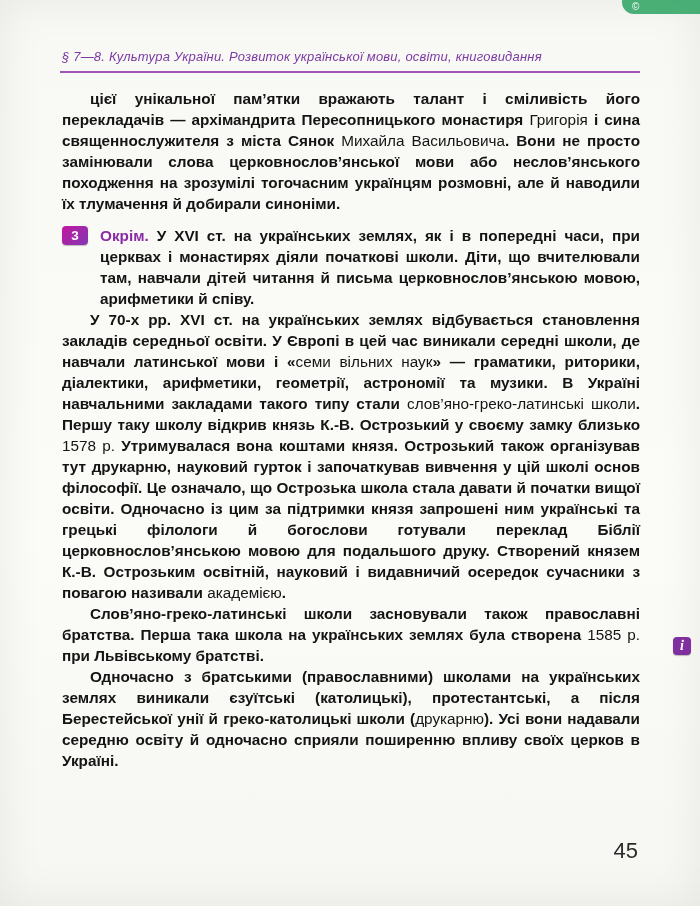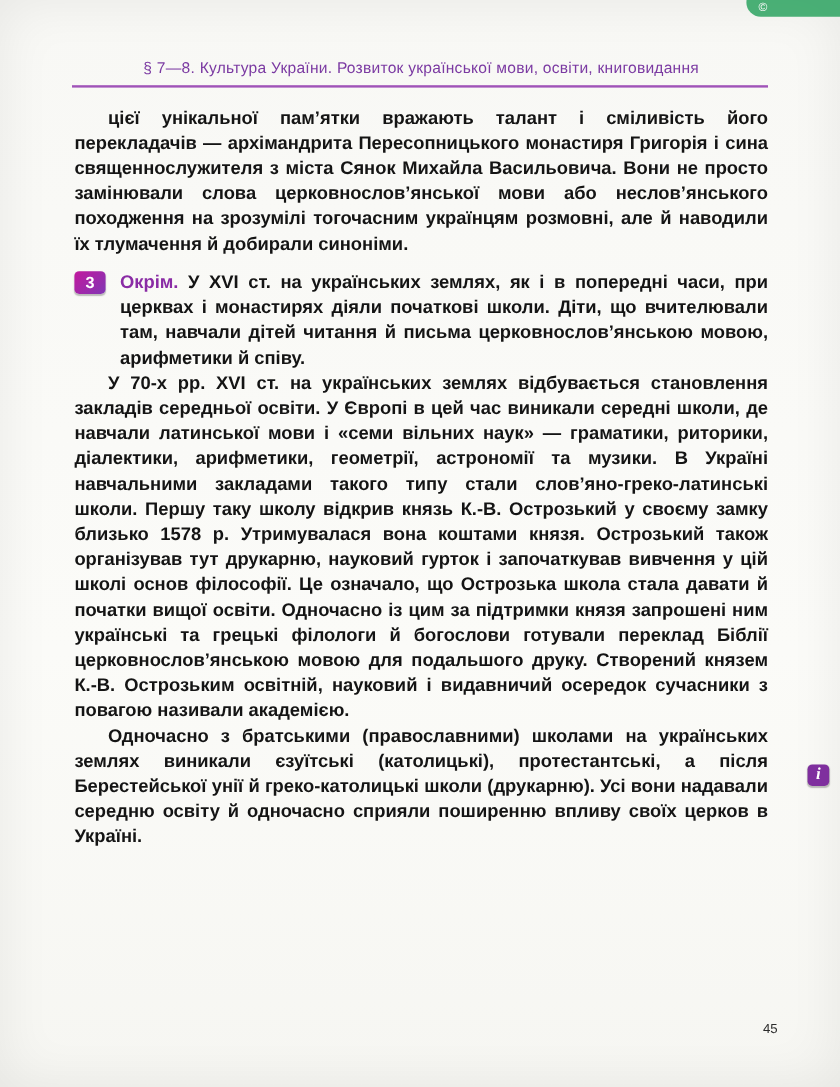--- a/index.html
+++ b/index.html
@@ -19,25 +19,26 @@
     position:absolute; top:-10px; right:-14px;
     width:92px; height:24px;
     border-radius:12px;
     background:#38a869;
     color:#ffffff;
     font-size:10px; line-height:34px; padding-left:10px;
     opacity:0.9;
   }
   .header-title {
     position:absolute; top:49px; left:62px; width:578px;
-    text-align:center;
+    text-align:left;
     color:#7b3aa2;
     font-size:13px;
     letter-spacing:0.2px;
     white-space:nowrap;
+    font-style:italic;
   }
   .header-rule {
     position:absolute; top:71px; left:60px;
     width:580px; height:2px;
     background:#a053b8;
   }
   .text-body {
     position:absolute; top:88px; left:62px; width:578px;
     font-size:15.3px; line-height:21px;
     color:#141414;
@@ -55,55 +56,56 @@
     width:26px; height:19px;
     border-radius:4px;
     background:linear-gradient(135deg,#c2189e 0%, #8137b4 100%);
     color:#ffffff;
     font-weight:700; font-size:13.5px;
     text-align:center; line-height:19px;
     text-indent:0;
     box-shadow:0 1px 1px rgba(0,0,0,0.25);
   }
   .regular { font-weight:700; }
-  .bold { font-weight:700; }
+  .bold { font-weight:400; }
   .heading { font-weight:700; color:#8a2ca5; }
   .info-badge {
     position:absolute; right:9px; top:637px;
     width:18px; height:18px;
     border-radius:4px;
     background:#7f2f9e;
     color:#ffffff;
     font-family:"Liberation Serif","DejaVu Serif",serif;
     font-style:italic; font-weight:700; font-size:14px;
     text-align:center; line-height:17px;
     box-shadow:0 1px 1px rgba(0,0,0,0.25);
   }
   .page-number {
-    position:absolute; right:52px; bottom:42px;
-    font-size:11px; color:#2b2b2b;
+    position:absolute; right:62px; bottom:42px;
+    font-size:22px; color:#2b2b2b;
   }
 </style>
 </head>
 <body>
 
 <div class="page">
 
   <div class="watermark">
     <span>©</span>
   </div>
 
   <div class="header-title">§ 7—8. Культура України. Розвиток української мови, освіти, книговидання</div>
 
   <div class="header-rule"></div>
 
   <div class="text-body">
       <p class="para"><span class="regular">цієї унікальної пам’ятки вражають талант і сміливість його перекладачів — архімандрита Пересопницького монастиря </span><span class="bold">Григорія</span><span class="regular"> і сина священнослужителя з міста Сянок </span><span class="bold">Михайла Васильовича</span><span class="regular">. Вони не просто замінювали слова церковнослов’янської мови або неслов’янського походження на зрозумілі тогочасним українцям розмовні, але й наводили їх тлумачення й добирали синоніми.</span></p>
       <p class="para section-para"><span class="section-marker">3</span><span class="heading">Окрім.</span><span class="regular"> У XVI ст. на українських землях, як і в попередні часи, при церквах і монастирях діяли початкові школи. Діти, що вчителювали там, навчали дітей читання й письма церковнослов’янською мовою, арифметики й співу.</span></p>
       <p class="para"><span class="regular">У 70-х рр. XVI ст. на українських землях відбувається становлення закладів середньої освіти. У Європі в цей час виникали середні школи, де навчали латинської мови і «</span><span class="bold">семи вільних наук</span><span class="regular">» — граматики, риторики, діалектики, арифметики, геометрії, астрономії та музики. В Україні навчальними закладами такого типу стали </span><span class="bold">слов’яно-греко-латинські школи</span><span class="regular">. Першу таку школу відкрив князь К.-В. Острозький у своєму замку близько </span><span class="bold">1578 р.</span><span class="regular"> Утримувалася вона коштами князя. Острозький також організував тут друкарню, науковий гурток і започаткував вивчення у цій школі основ філософії. Це означало, що Острозька школа стала давати й початки вищої освіти. Одночасно із цим за підтримки князя запрошені ним українські та грецькі філологи й богослови готували переклад Біблії церковнослов’янською мовою для подальшого друку. Створений князем К.-В. Острозьким освітній, науковий і видавничий осередок сучасники з повагою називали </span><span class="bold">академією</span><span class="regular">.</span></p>
+      <p class="para"><span class="regular">Слов’яно-греко-латинські школи засновували також православні братства. Перша така школа на українських землях була створена </span><span class="bold">1585 р.</span><span class="regular"> при Львівському братстві.</span></p>
       <p class="para"><span class="regular">Одночасно з братськими (православними) школами на українських землях виникали єзуїтські (католицькі), протестантські, а після Берестейської унії й греко-католицькі школи (</span><span class="bold">друкарню</span><span class="regular">). Усі вони надавали середню освіту й одночасно сприяли поширенню впливу своїх церков в Україні.</span></p>
     </div>
 
   <div class="info-badge">і</div>
 
   <div class="page-number">45</div>
 
 </div>
 
 </body></html>

